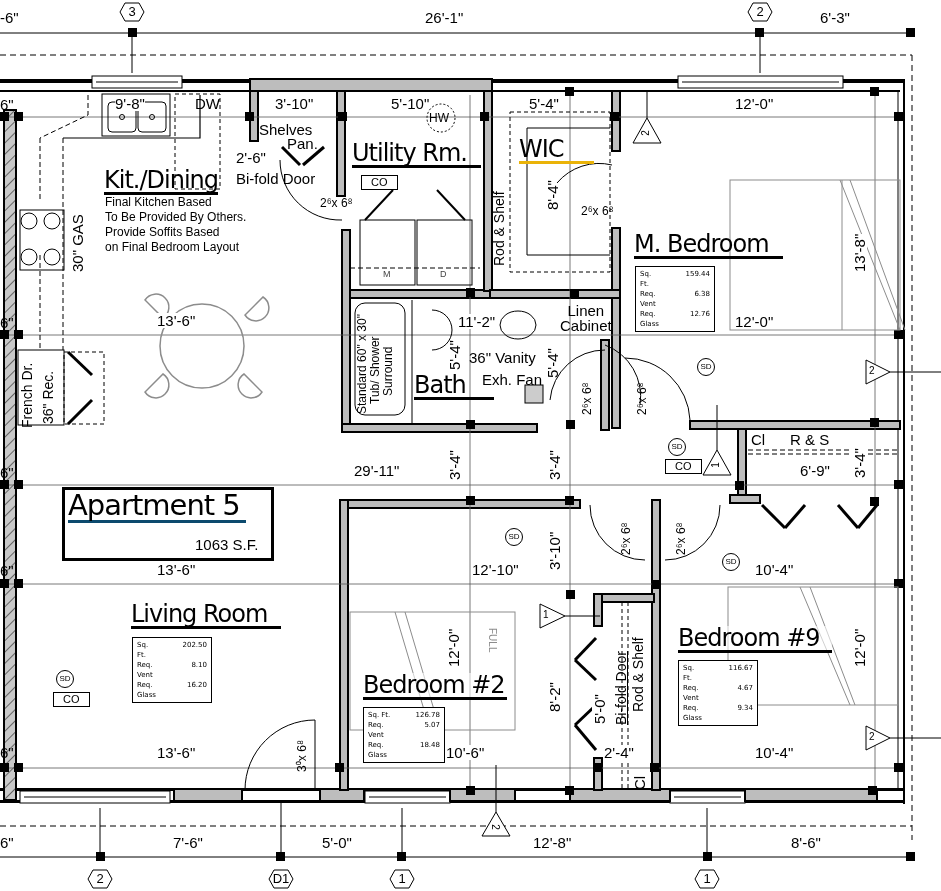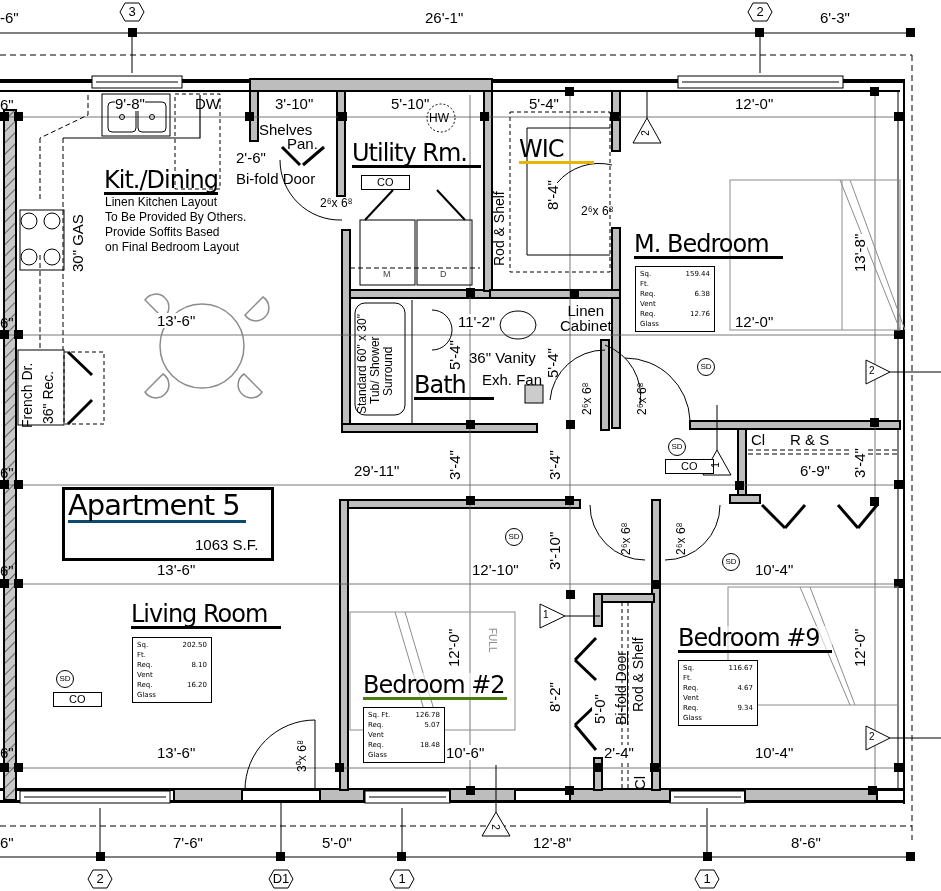--- a/index.html
+++ b/index.html
@@ -6,21 +6,21 @@
   body{width:941px;height:891px;position:relative;overflow:hidden;font-family:"Liberation Sans",sans-serif;color:#000;}
   #plan{position:absolute;left:0;top:0;}
   .t{position:absolute;white-space:nowrap;line-height:1;}
   .dim{font-family:"Liberation Sans",sans-serif;font-size:15px;}
   .room{font-family:"DejaVu Sans",sans-serif;font-size:24px;letter-spacing:-1px;}
   .note{font-family:"Liberation Sans",sans-serif;font-size:12px;line-height:15px;}
   .lab{font-family:"Liberation Sans",sans-serif;font-size:14px;}
   .vert{transform-origin:left top;transform:rotate(-90deg);}
   .stats{position:absolute;border:1.5px solid #000;background:#fff;padding:2px 4px;font-size:7px;line-height:10px;font-family:"DejaVu Sans",sans-serif;}
   .stats .row{display:flex;justify-content:space-between;gap:25px;}
-  .tag{position:absolute;border:1px solid #000;font-size:11px;padding:0 15px;line-height:13px;font-family:"Liberation Sans",sans-serif;background:#fff;}
+  .tag{position:absolute;border:1px solid #000;font-size:11px;padding:0 9px;line-height:13px;font-family:"Liberation Sans",sans-serif;background:#fff;}
   .sd{position:absolute;width:16px;height:16px;border:1.3px solid #000;border-radius:50%;font-size:8px;line-height:16px;text-align:center;font-family:"Liberation Sans",sans-serif;background:#fff;}
   .hex{position:absolute;width:26px;height:20px;font-size:13px;text-align:center;line-height:20px;}
   .hex svg{position:absolute;left:0;top:0;}
   .hex span{position:relative;}
   .aptbox{position:absolute;left:62px;top:487px;width:206px;height:68px;border:3px solid #000;}
 </style>
 </head>
 <body>
 
 <svg id="plan" width="941" height="891" viewBox="0 0 941 891">
@@ -301,21 +301,21 @@
 <div class="t dim" style="left:0;top:97px">6"</div>
 <div class="t dim" style="left:0;top:315px">6"</div>
 <div class="t dim" style="left:0;top:465px">6"</div>
 <div class="t dim" style="left:0;top:563px">6"</div>
 <div class="t dim" style="left:0;top:745px">6"</div>
 
 <div class="t dim" style="left:115px;top:96px;background:#fff">9'-8"</div>
 <div class="t dim" style="left:195px;top:96px">DW</div>
 <div class="t room" style="left:104px;top:168px;border-bottom:3px solid #000">Kit./Dining</div>
 <div class="t note" style="left:105px;top:195px">
-  <div>Linen Kitchen Layout</div>
+  <div>Final Kitchen Based</div>
     <div>To Be Provided By Others.</div>
     <div>Provide Soffits Based</div>
     <div>on Final Bedroom Layout</div>
 </div>
 <div class="t dim vert" style="left:70px;top:272px">30" GAS</div>
 <div class="t dim" style="left:157px;top:313px;background:#fff">13'-6"</div>
 <div class="t lab vert" style="left:20px;top:428px">French Dr.</div>
 <div class="t lab vert" style="left:41px;top:424px">36" Rec.</div>
 
 <div class="t dim" style="left:275px;top:96px">3'-10"</div>
@@ -412,21 +412,21 @@
 </div>
 <div class="sd" style="left:56px;top:670px">SD</div>
 <div class="tag" style="left:53px;top:692px">CO</div>
 <div class="t dim" style="left:157px;top:745px;background:#fff">13'-6"</div>
 <div class="t" style="left:296px;top:772px;font-size:12px;transform:rotate(-90deg);transform-origin:left top">3⁰x 6⁸</div>
 
 <div class="sd" style="left:505px;top:528px">SD</div>
 <div class="t dim" style="left:472px;top:562px;background:#fff">12'-10"</div>
 <div class="t dim vert" style="left:446px;top:667px;background:#fff">12'-0"</div>
 <div class="t" style="left:497px;top:628px;font-size:10px;color:#8c8c8c;transform:rotate(90deg);transform-origin:left top">FULL</div>
-<div class="t room" style="left:363px;top:673px;border-bottom:3px solid #4d7c0f;padding-right:2px;background:rgba(255,255,255,0.6)">Bedroom #2</div>
+<div class="t room" style="left:363px;top:673px;border-bottom:3px solid #000000;padding-right:2px;background:rgba(255,255,255,0.6)">Bedroom #2</div>
 <div class="stats" style="left:363px;top:707px;width:72px">
   <div class="row">
       <span>Sq. Ft.</span>
       <span>126.78</span>
     </div>
   <div class="row">
       <span>Req. Vent</span>
       <span>5.07</span>
     </div>
   <div class="row">

